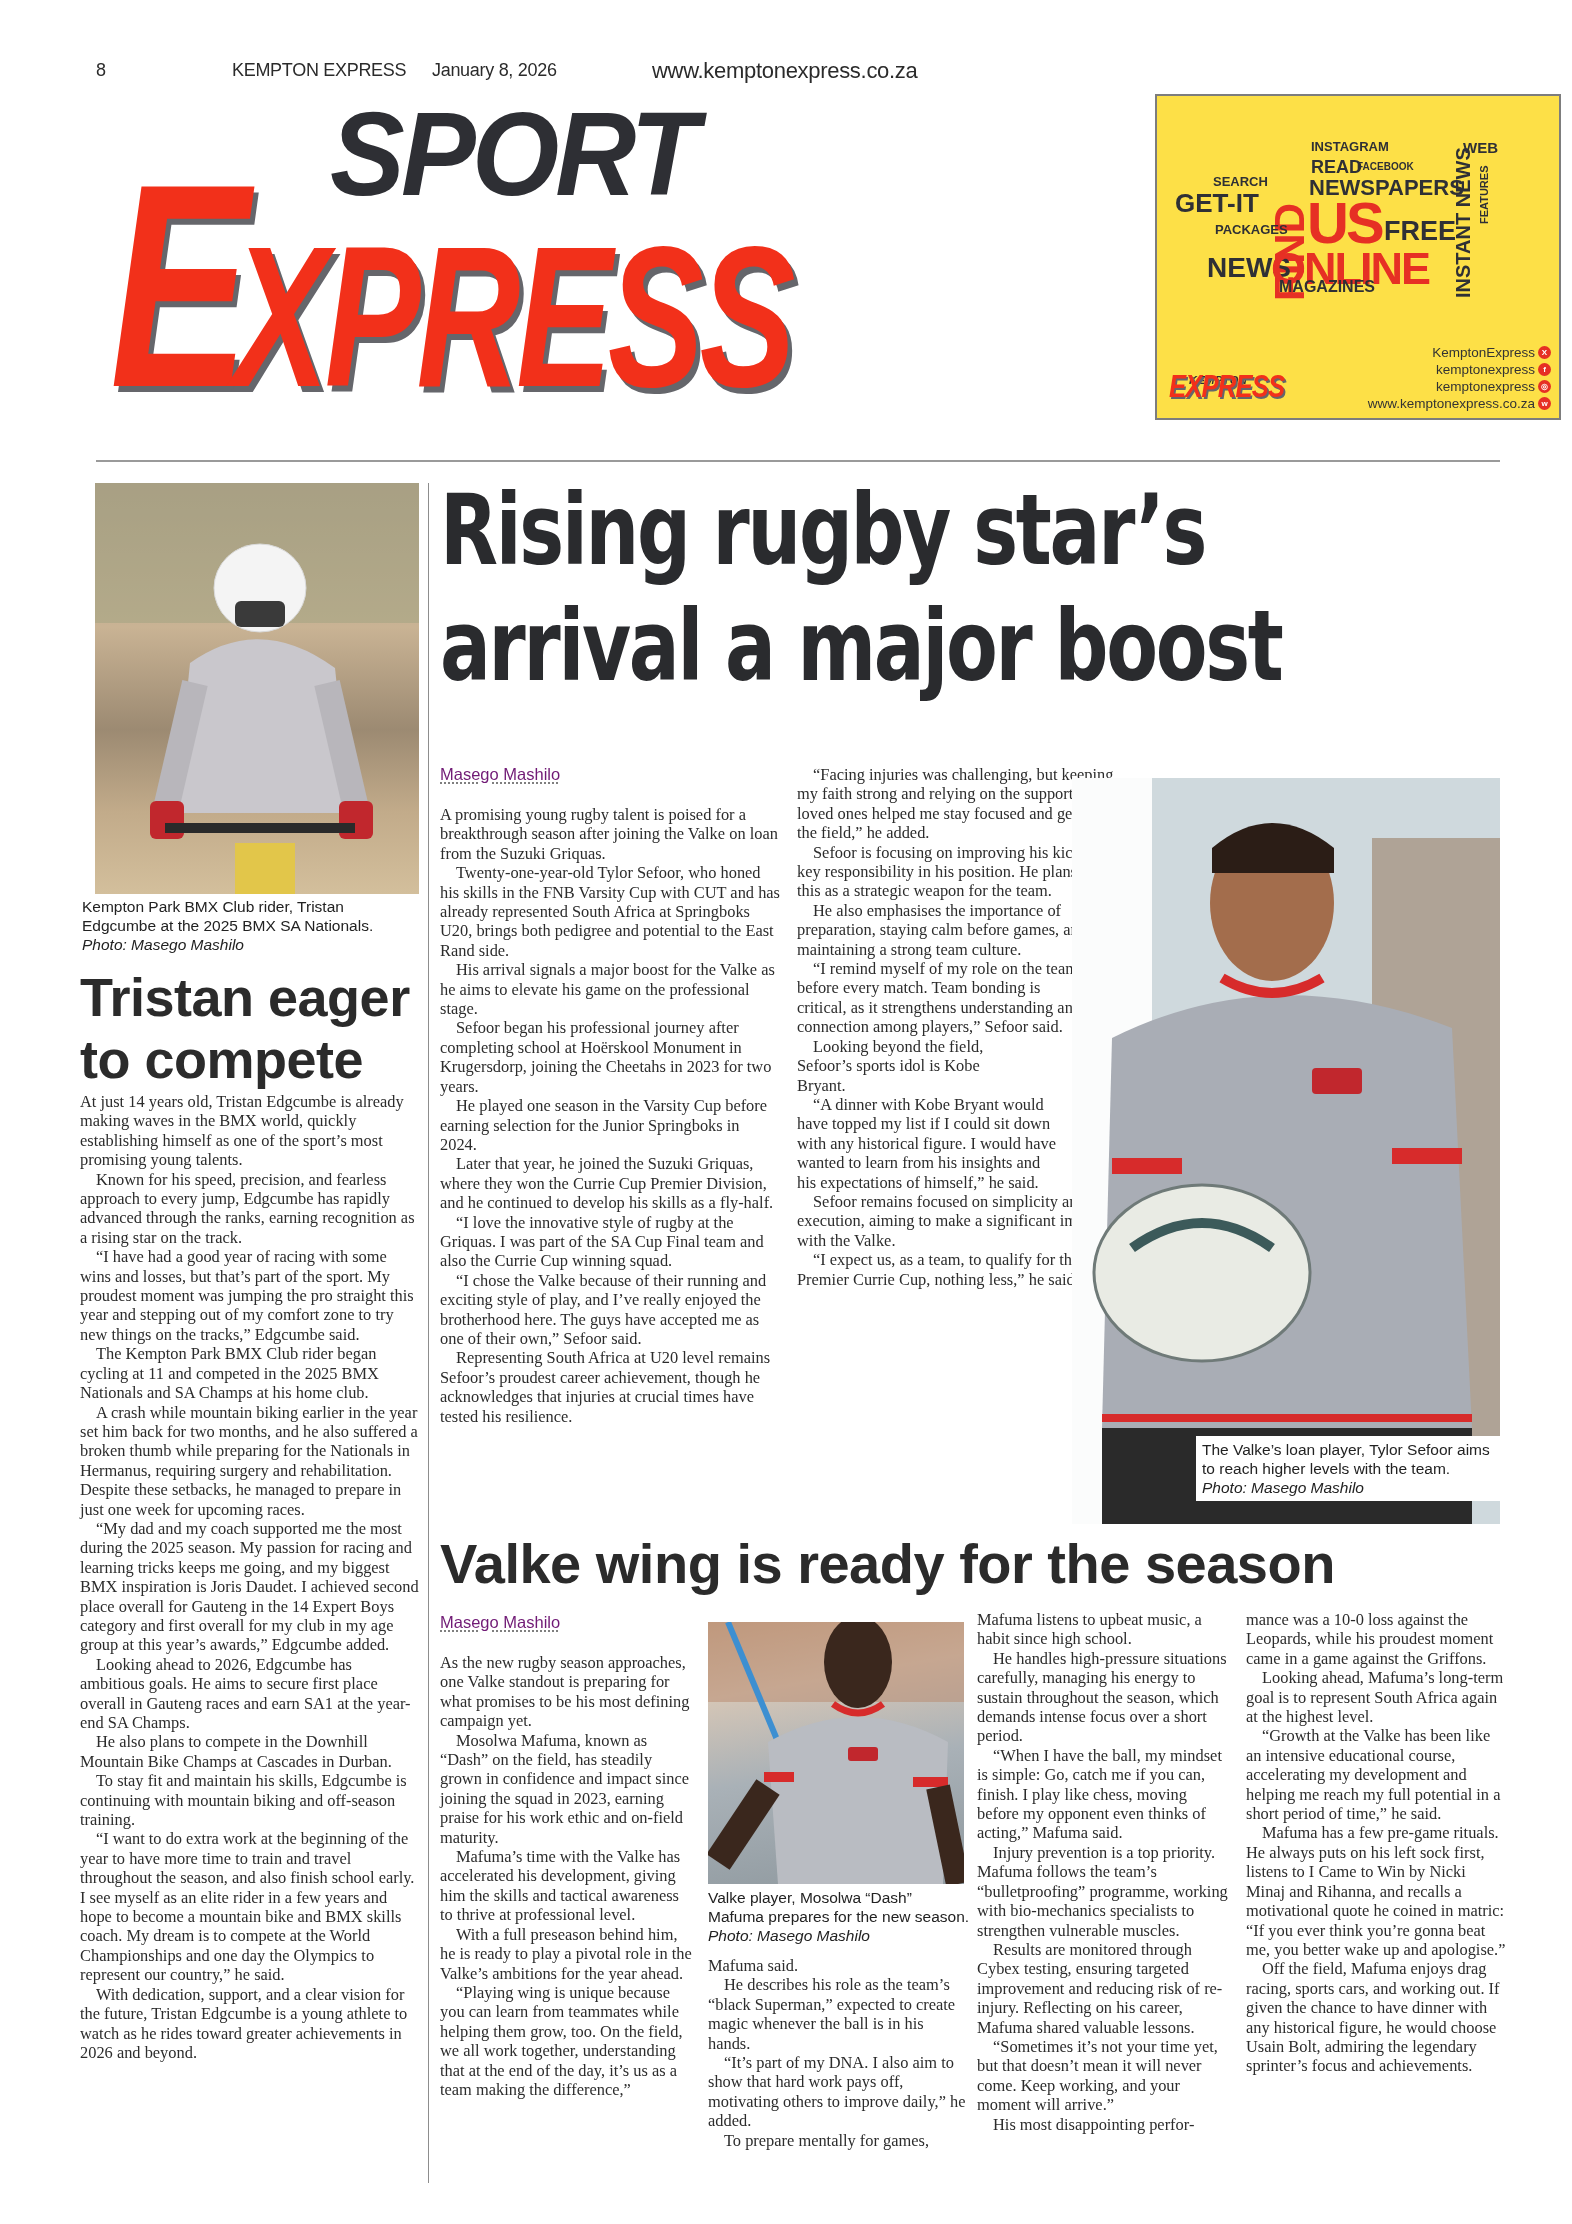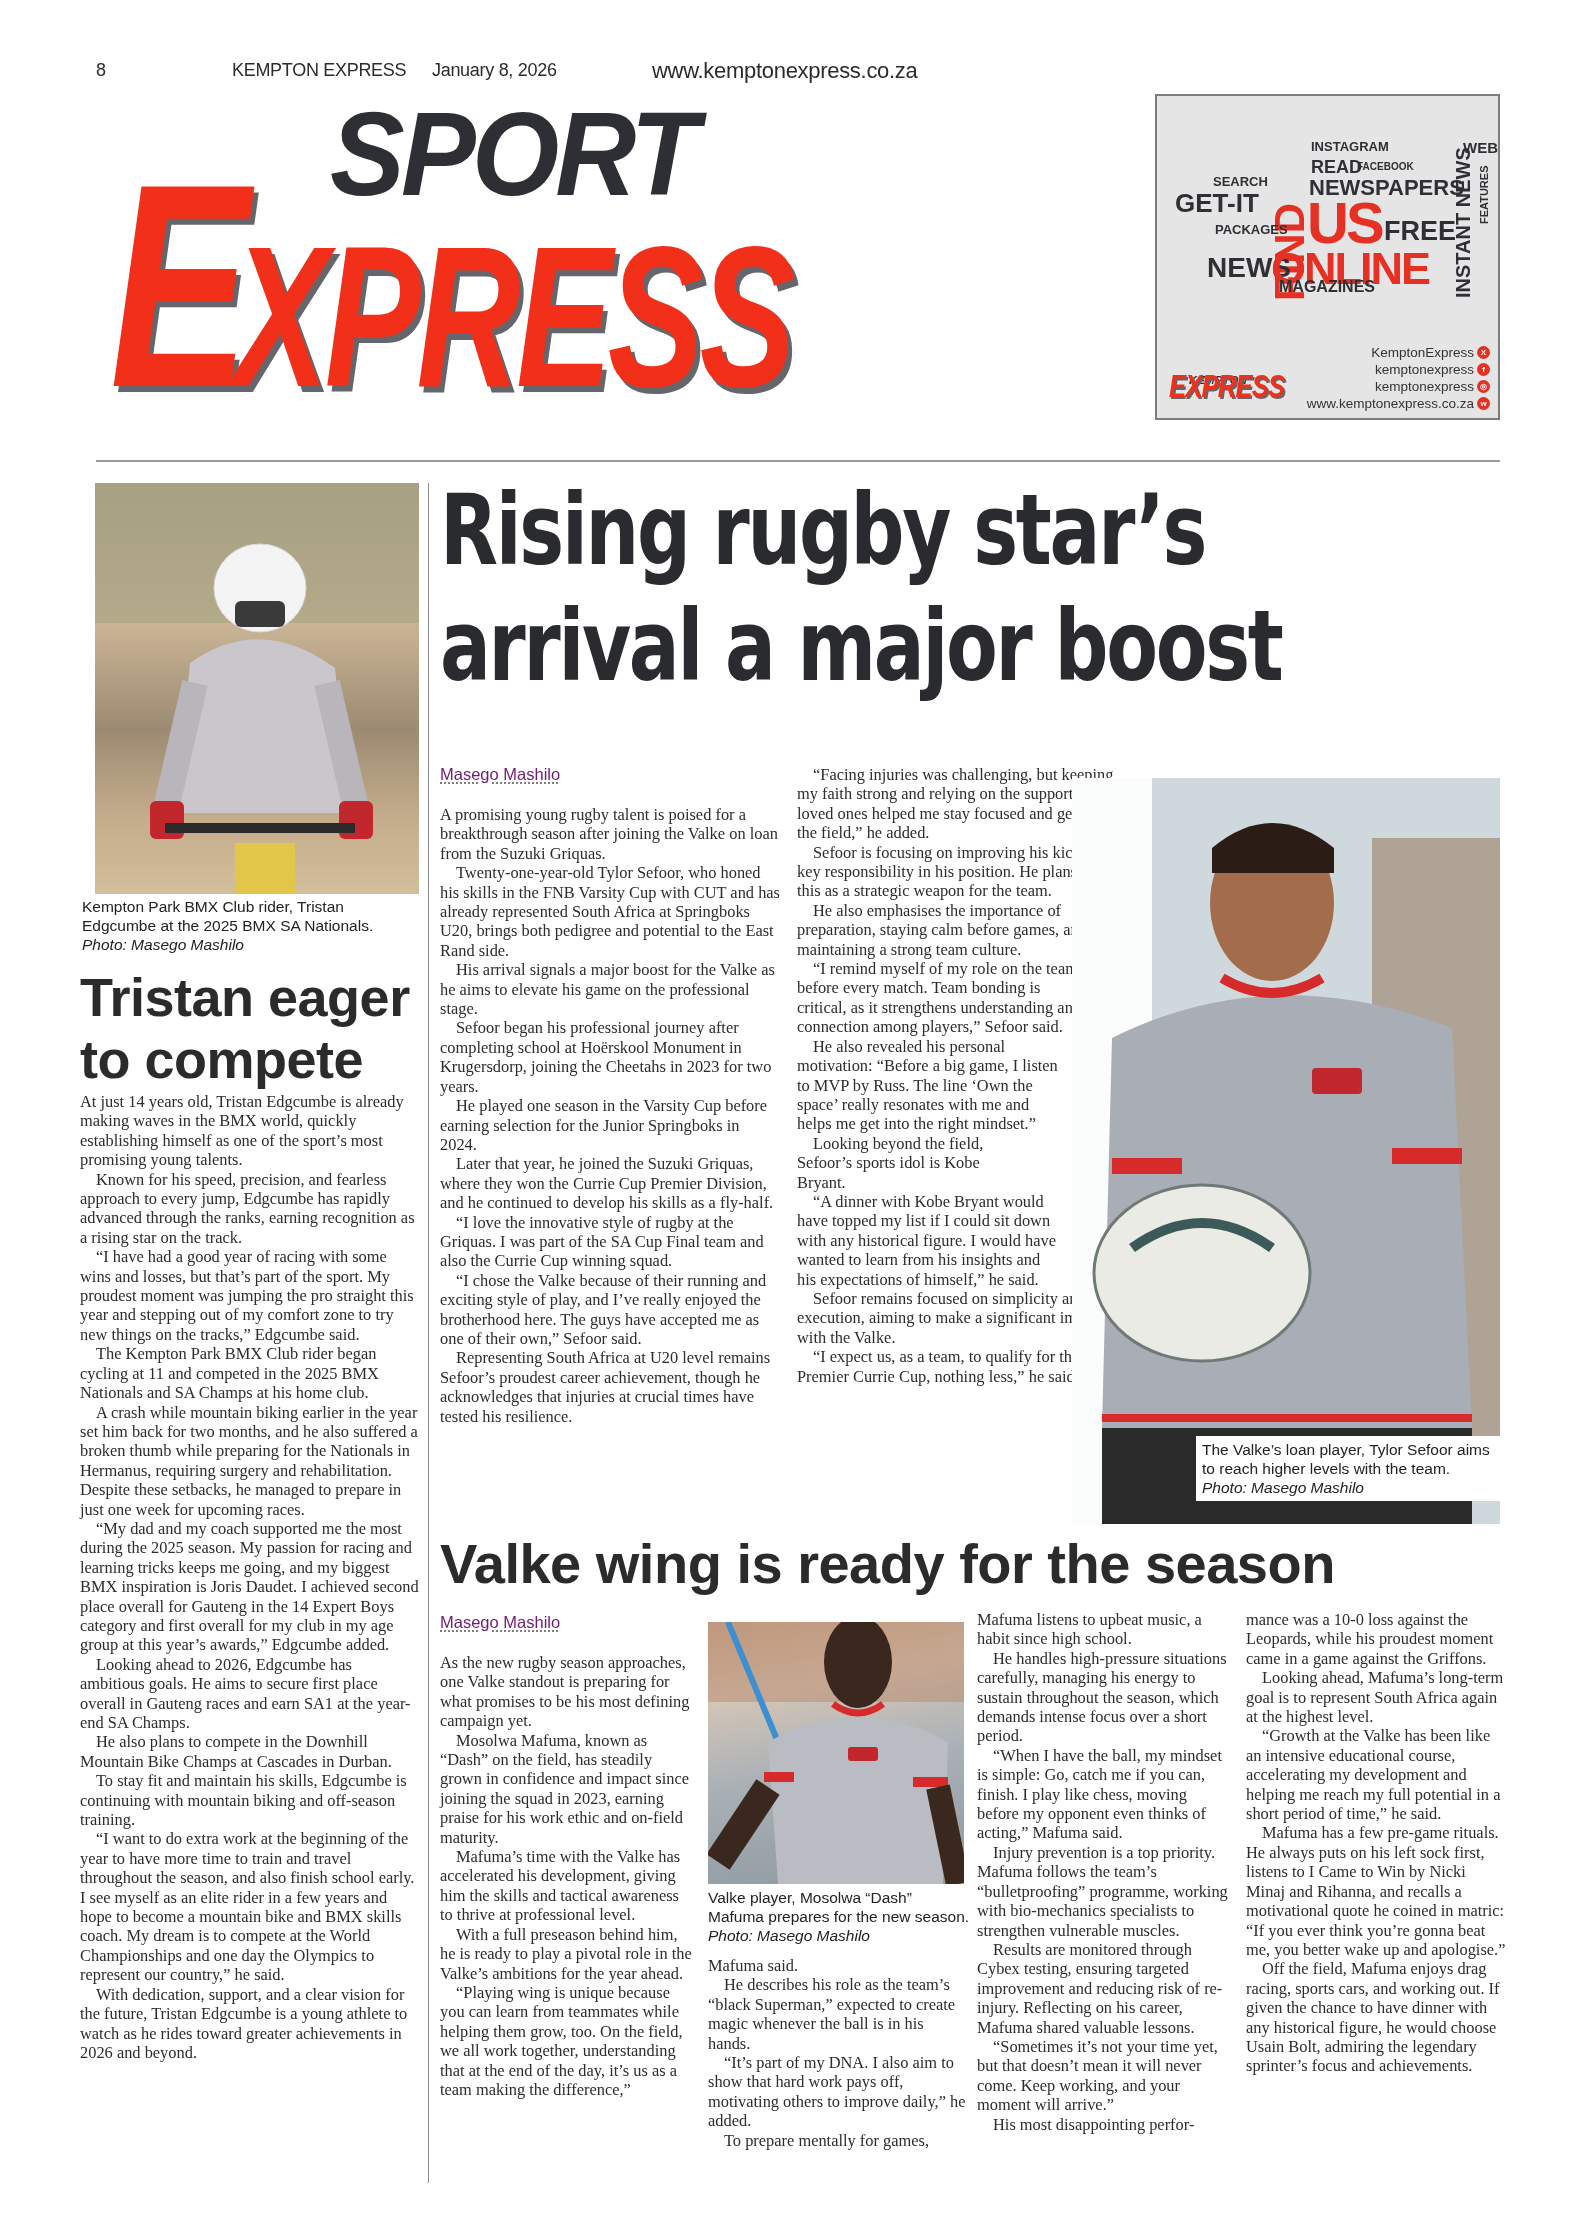--- a/index.html
+++ b/index.html
@@ -14,21 +14,21 @@
   .folio .url { position: absolute; left: 652px; top: -2px; font-size: 22px; letter-spacing: -0.3px; }
 
   
   .masthead { position: absolute; left: 100px; top: 95px; width: 1040px; height: 330px; }
   .mh-sport { position: absolute; left: 230px; top: 0; font-family: "Liberation Sans", sans-serif; font-weight: bold; font-style: italic; font-size: 118px; color: #2e2f34; letter-spacing: -4px; transform: scaleX(0.95); transform-origin: left; line-height: 1; }
   .mh-express { position: absolute; left: 10px; top: 45px; font-family: "Liberation Sans", sans-serif; font-weight: bold; font-style: italic; color: #f2301a; line-height: 1; white-space: nowrap; text-shadow: 6px 6px 0 #65666b; }
   .mh-express .big-e { font-size: 290px; letter-spacing: -10px; display: inline-block; transform: scaleX(0.72); transform-origin: left; }
   .mh-express .rest { font-size: 200px; letter-spacing: -6px; display: inline-block; transform: scaleX(0.72); transform-origin: left; margin-left: -60px; }
 
   
-  .ad { position: absolute; left: 1155px; top: 94px; width: 345px; height: 326px; border: 2px solid #7d7d7d; background: #e5e5e5; font-family: "Liberation Sans", sans-serif; font-weight: bold; }
+  .ad { position: absolute; left: 1155px; top: 94px; width: 406px; height: 326px; border: 2px solid #7d7d7d; background: #fde047; font-family: "Liberation Sans", sans-serif; font-weight: bold; }
   .ad .w { position: absolute; white-space: nowrap; line-height: 1; color: #2f3035; }
   .ad .red { color: #e63024; }
   .ad .vert { transform: rotate(-90deg); transform-origin: left top; }
   .ad-footer { position: absolute; left: 8px; bottom: 6px; right: 8px; height: 80px; }
   .ad-logo { position: absolute; left: 4px; bottom: 6px; }
   .ad-logo .k { font-size: 11px; font-style: italic; color: #2e2f34; position: absolute; left: 20px; top: 12px; letter-spacing: 0.5px; }
   .ad-logo .x { font-size: 32px; font-style: italic; color: #f2301a; position: absolute; left: 0; top: 6px; letter-spacing: -1px; text-shadow: 2px 2px 0 #65666b; transform: scaleX(0.8); transform-origin: left; }
   .ad-socials { position: absolute; right: 0; bottom: 0; text-align: right; font-weight: normal; font-size: 13.5px; color: #333; line-height: 17px; }
   .ad-socials .row { display: flex; justify-content: flex-end; align-items: center; gap: 3px; }
   .soc-ic { width: 13px; height: 13px; border-radius: 50%; background: #e63024; color: #fff; font-size: 8px; font-weight: bold; display: inline-flex; align-items: center; justify-content: center; line-height: 1; }
@@ -175,21 +175,20 @@
   <p>“I love the innovative style of rugby at the Griquas. I was part of the SA Cup Final team and also the Currie Cup winning squad.</p>
   <p>“I chose the Valke because of their running and exciting style of play, and I’ve really enjoyed the brotherhood here. The guys have accepted me as one of their own,” Sefoor said.</p>
   <p>Representing South Africa at U20 level remains Sefoor’s proudest career achievement, though he acknowledges that injuries at crucial times have tested his resilience.</p>
 </div>
 
 <div class="body-text" style="left:797px;top:765px;width:340px;">
   <p>“Facing injuries was challenging, but keeping my faith strong and relying on the support of my loved ones helped me stay focused and get back on the field,” he added.</p>
   <p>Sefoor is focusing on improving his kicking, a key responsibility in his position. He plans to use this as a strategic weapon for the team.</p>
   <p>He also emphasises the importance of preparation, staying calm before games, and maintaining a strong team culture.</p>
   <p style="width:290px;">“I remind myself of my role on the team before every match. Team bonding is critical, as it strengthens understanding and connection among players,” Sefoor said.</p>
-  <p style="width:270px;">He also revealed his personal motivation: “Before a big game, I listen to MVP by Russ. The line ‘Own the space’ really resonates with me and helps me get into the right mindset.”</p>
   <p style="width:230px;">Looking beyond the field, Sefoor’s sports idol is Kobe Bryant.</p>
   <p style="width:260px;">“A dinner with Kobe Bryant would have topped my list if I could sit down with any historical figure. I would have wanted to learn from his insights and his expectations of himself,” he said.</p>
   <p style="width:310px;">Sefoor remains focused on simplicity and execution, aiming to make a significant impact with the Valke.</p>
   <p style="width:290px;">“I expect us, as a team, to qualify for the Premier Currie Cup, nothing less,” he said.</p>
 </div>
 
 <div class="photo sefoor-photo" style="border-radius:0;">
   <svg class="fig" width="428" height="746" viewBox="0 0 428 746">
     <rect x="0" y="0" width="428" height="746" fill="#cfd9dd"></rect>
     <rect x="300" y="60" width="128" height="640" fill="#9a7f67" opacity="0.6"></rect>

